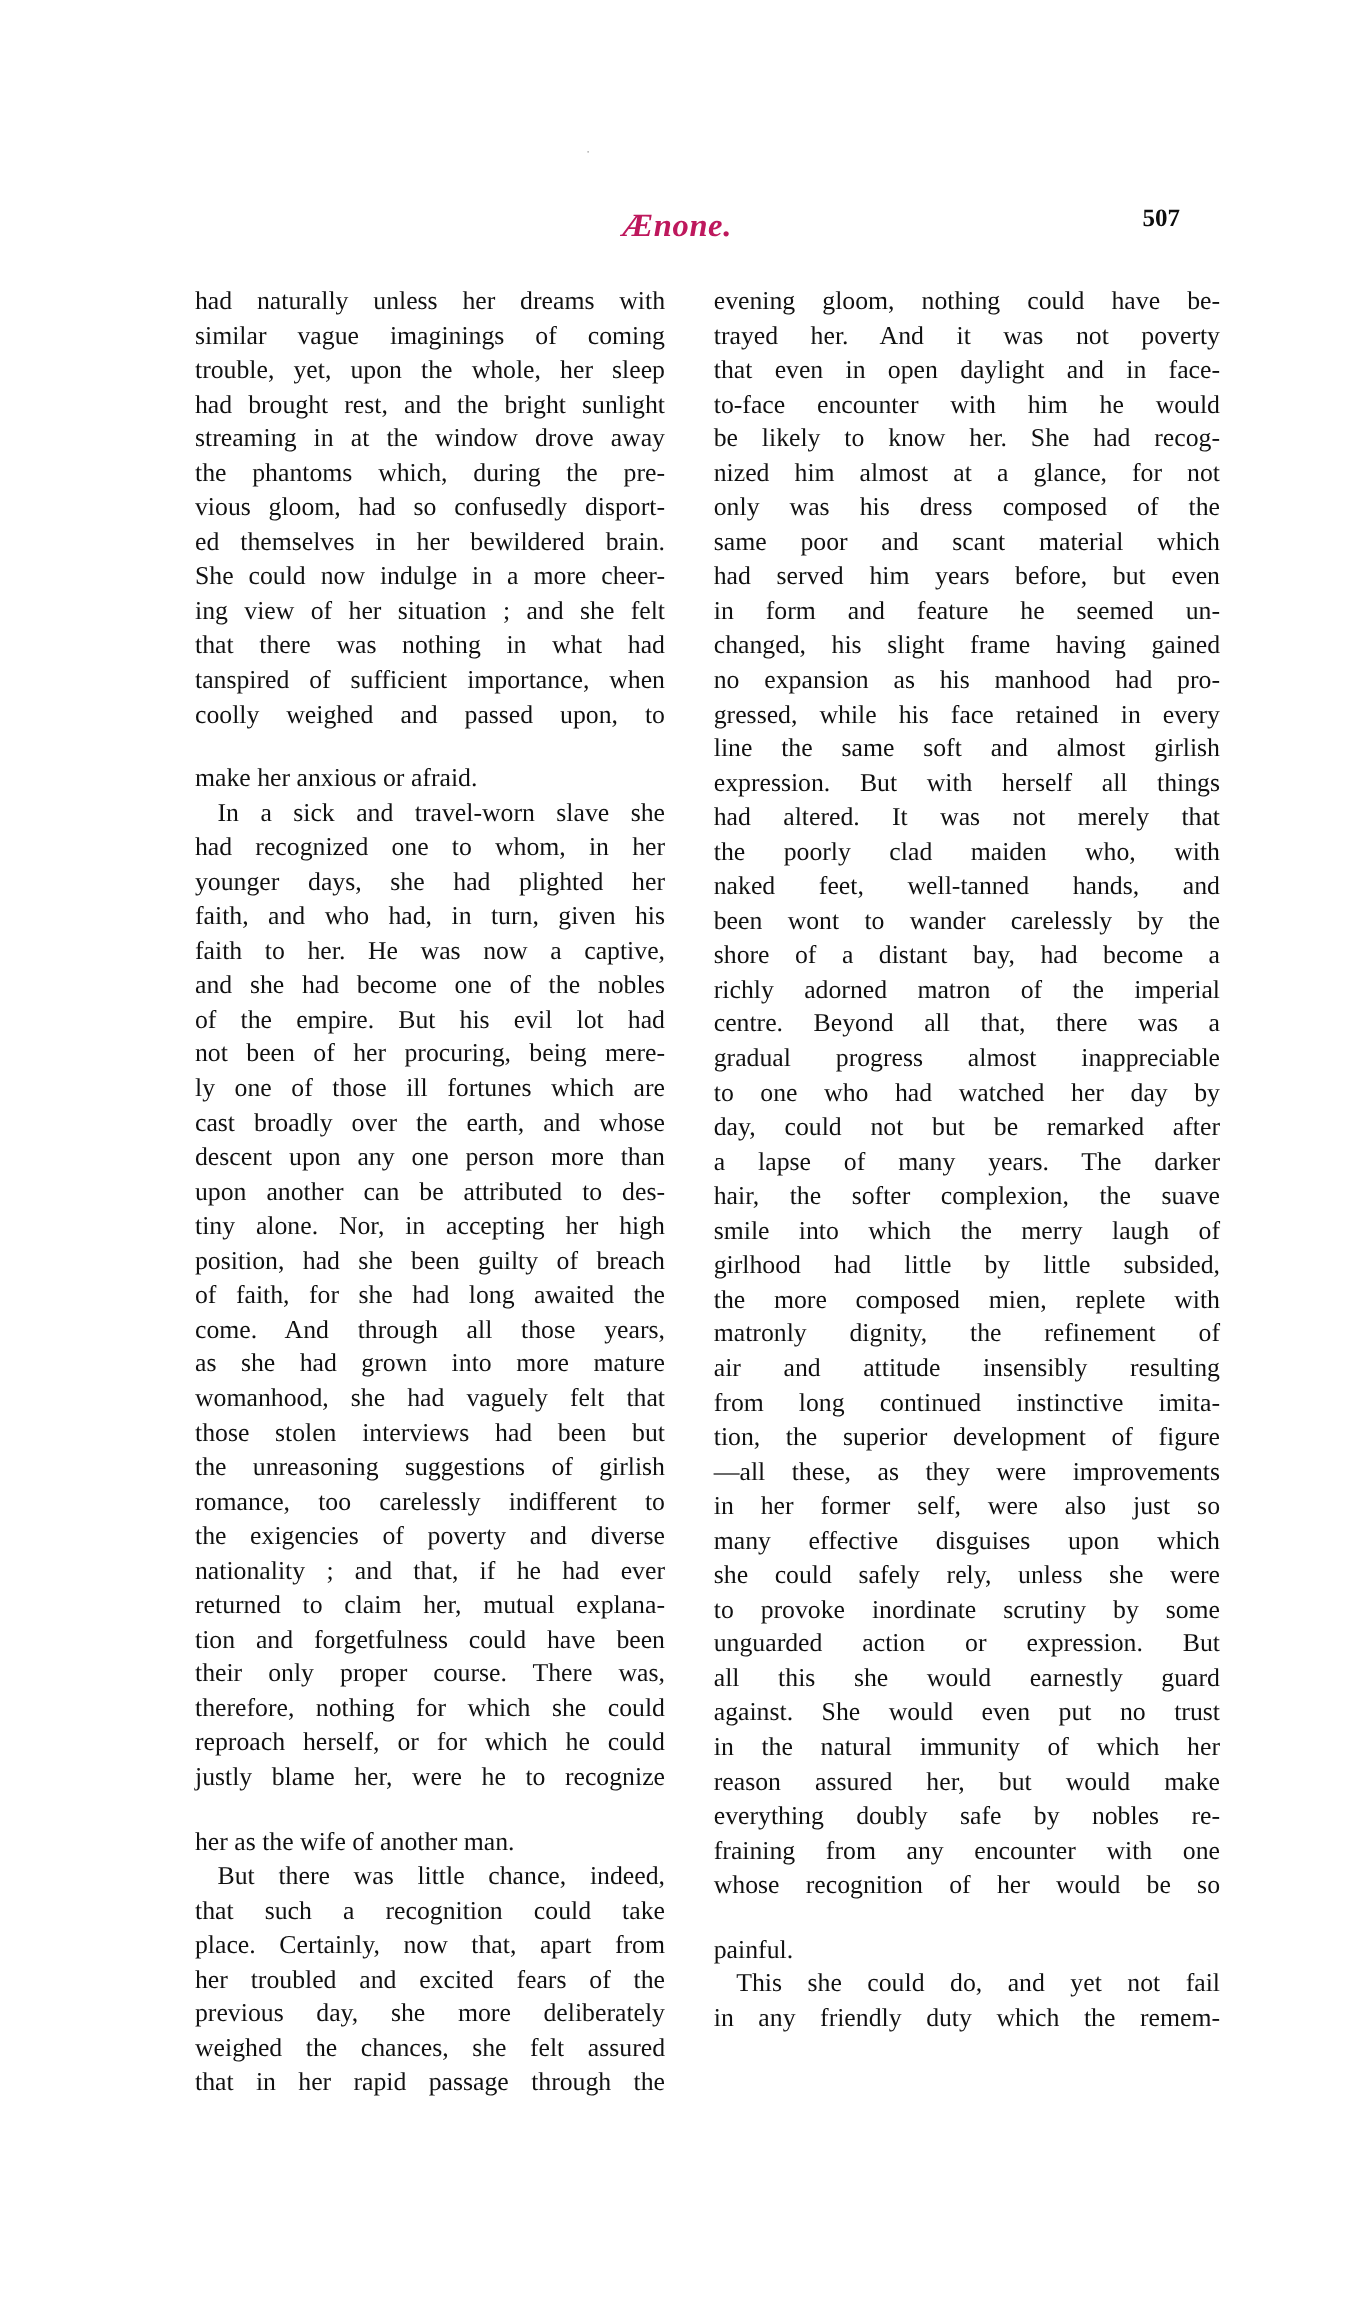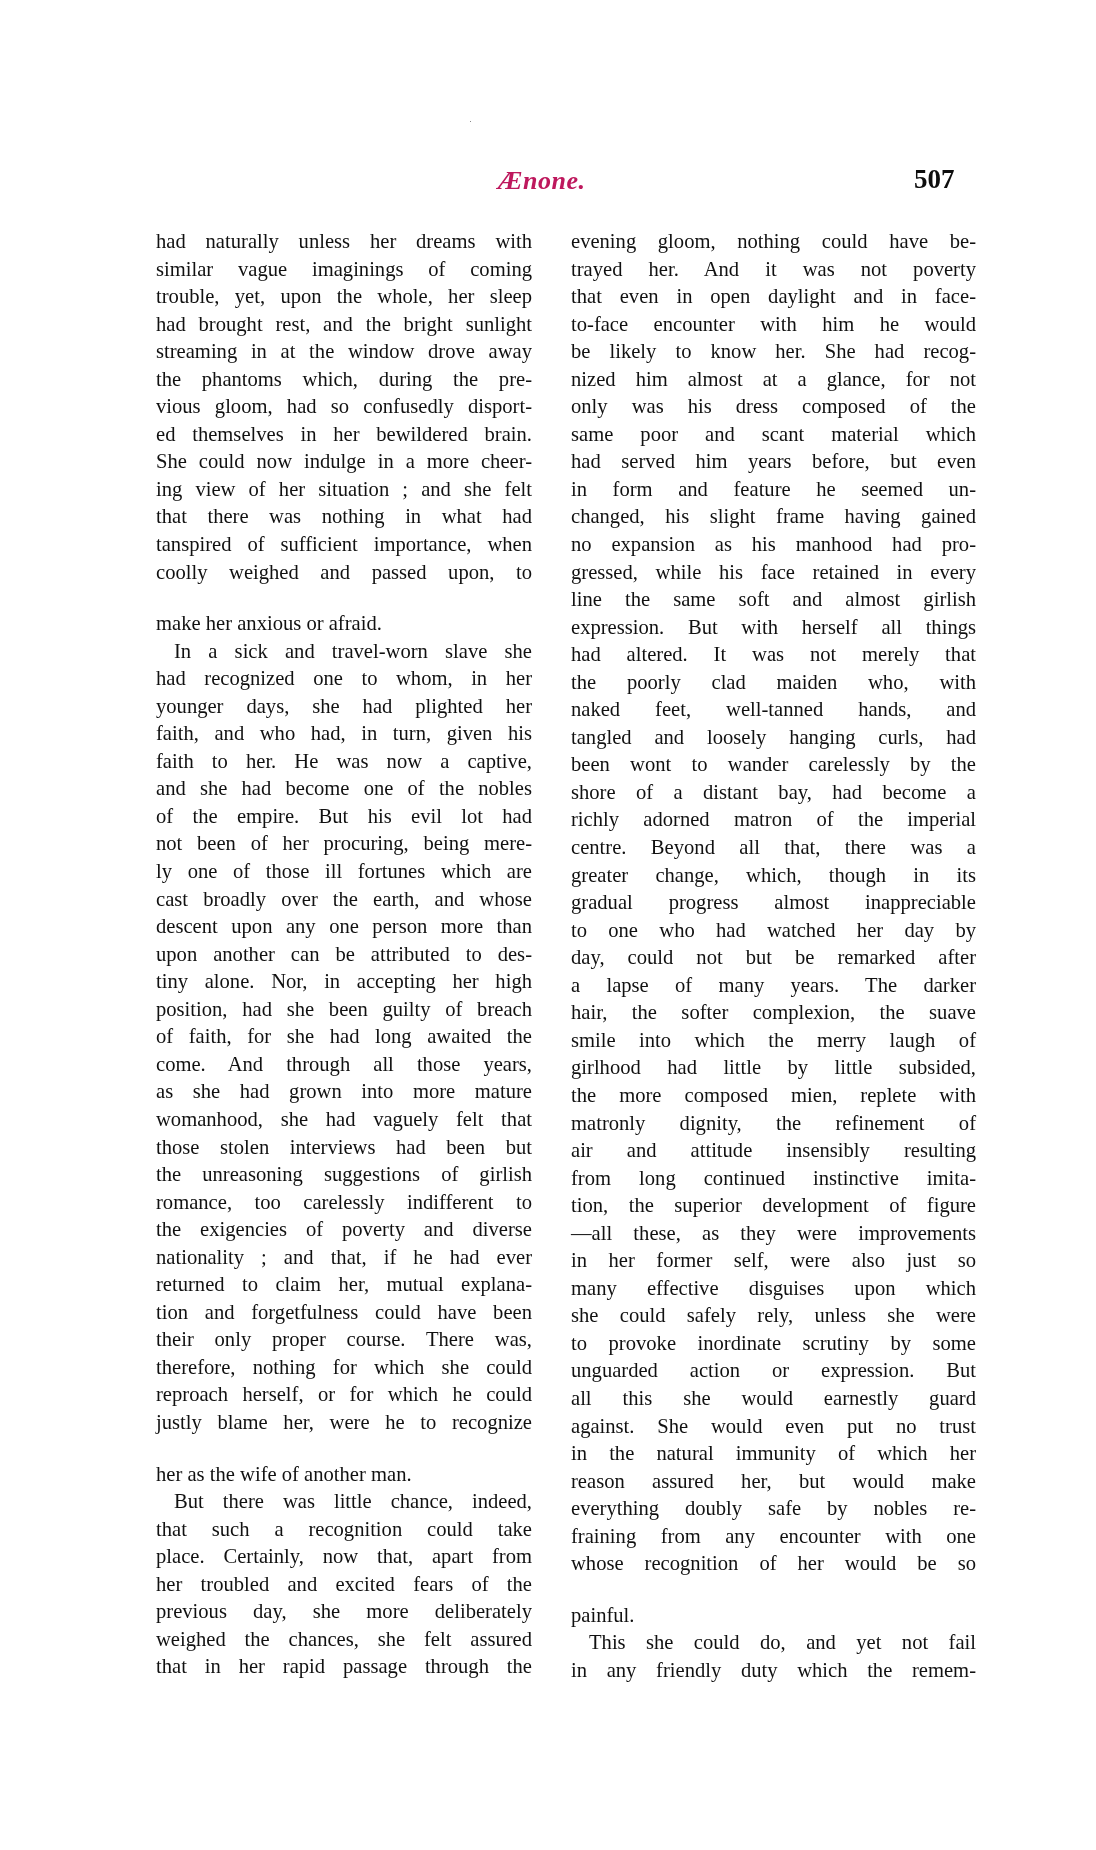--- a/index.html
+++ b/index.html
@@ -30,21 +30,21 @@
       font-size: 26px;
       font-style: italic;
       font-weight: bold;
       letter-spacing: 0.5px;
       color: #be185d;
     }
     .page-number {
       position: absolute;
       left: 914px;
       top: 164px;
-      font-size: 27px;
+      font-size: 20px;
       font-weight: bold;
       color: #0d0d0d;
     }
     .column {
       position: absolute;
       top: 228px;
       font-size: 20.6px;
       line-height: 27.55px;
     }
     .col-left { left: 156px; width: 376px; }
@@ -138,26 +138,24 @@
     <span class="line">had served him years before, but even</span>
     <span class="line">in form and feature he seemed un-</span>
     <span class="line">changed, his slight frame having gained</span>
     <span class="line">no expansion as his manhood had pro-</span>
     <span class="line">gressed, while his face retained in every</span>
     <span class="line">line the same soft and almost girlish</span>
     <span class="line">expression. But with herself all things</span>
     <span class="line">had altered. It was not merely that</span>
     <span class="line">the poorly clad maiden who, with</span>
     <span class="line">naked feet, well-tanned hands, and</span>
-    <span class="line">tangled and loosely hanging curls, had</span>
     <span class="line">been wont to wander carelessly by the</span>
     <span class="line">shore of a distant bay, had become a</span>
     <span class="line">richly adorned matron of the imperial</span>
     <span class="line">centre. Beyond all that, there was a</span>
-    <span class="line">greater change, which, though in its</span>
     <span class="line">gradual progress almost inappreciable</span>
     <span class="line">to one who had watched her day by</span>
     <span class="line">day, could not but be remarked after</span>
     <span class="line">a lapse of many years. The darker</span>
     <span class="line">hair, the softer complexion, the suave</span>
     <span class="line">smile into which the merry laugh of</span>
     <span class="line">girlhood had little by little subsided,</span>
     <span class="line">the more composed mien, replete with</span>
     <span class="line">matronly dignity, the refinement of</span>
     <span class="line">air and attitude insensibly resulting</span>

